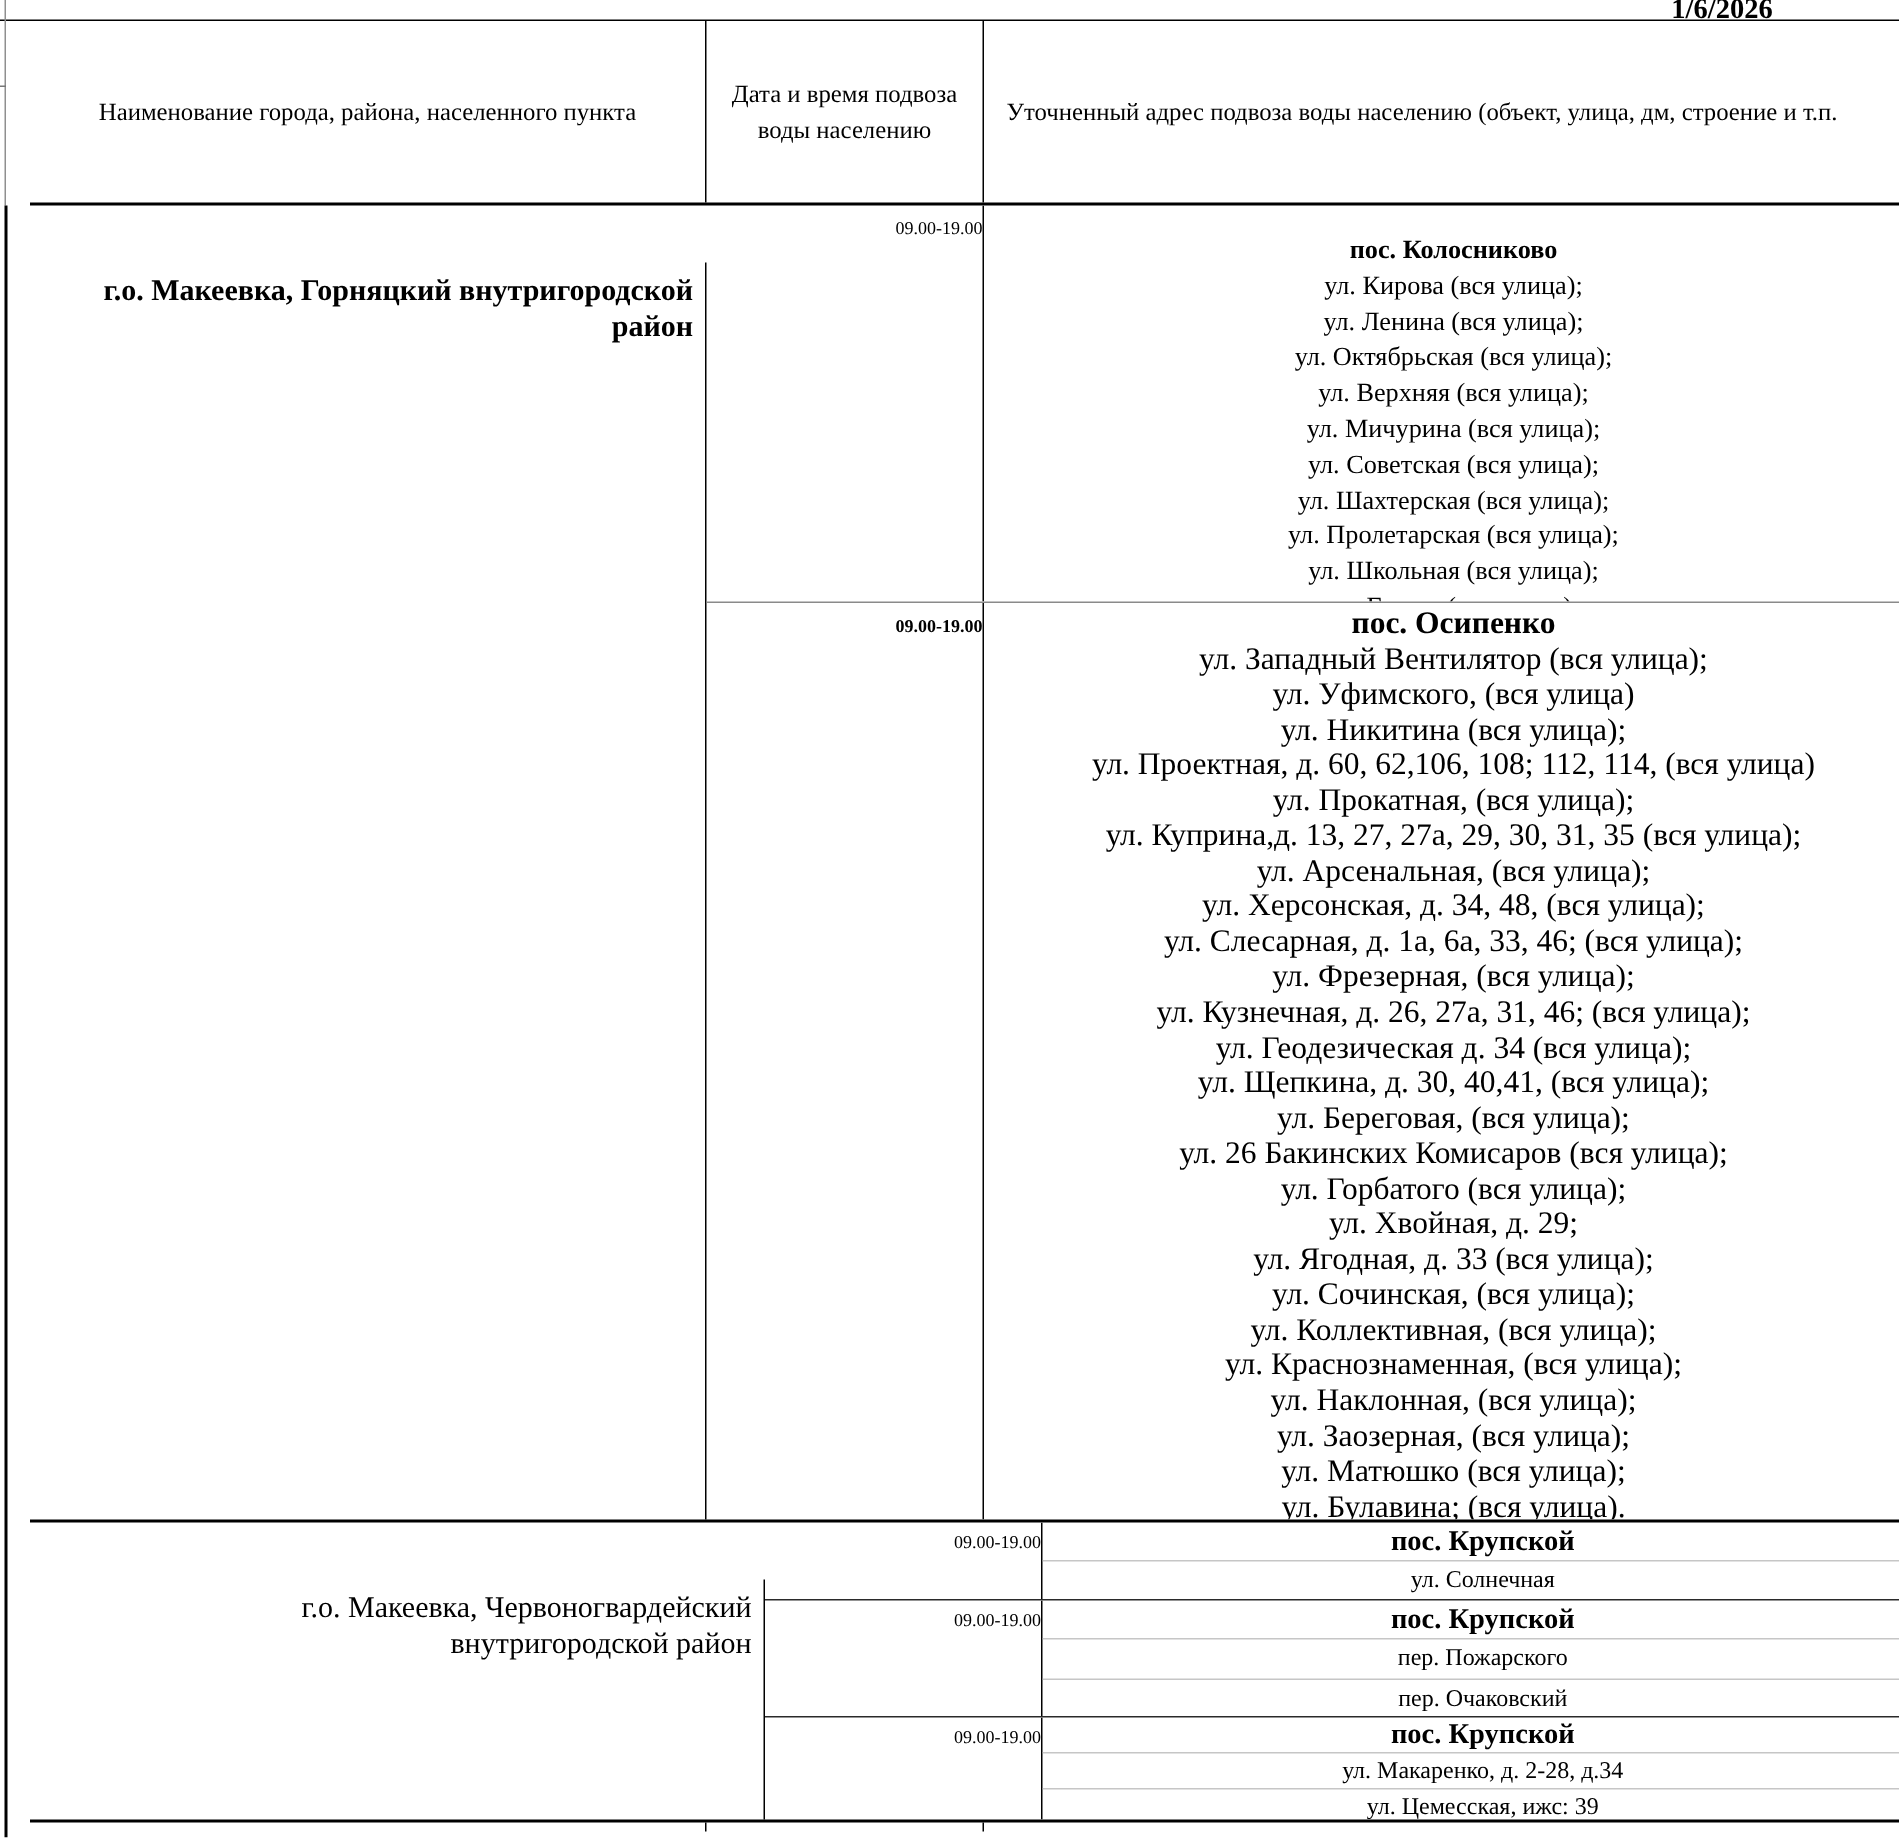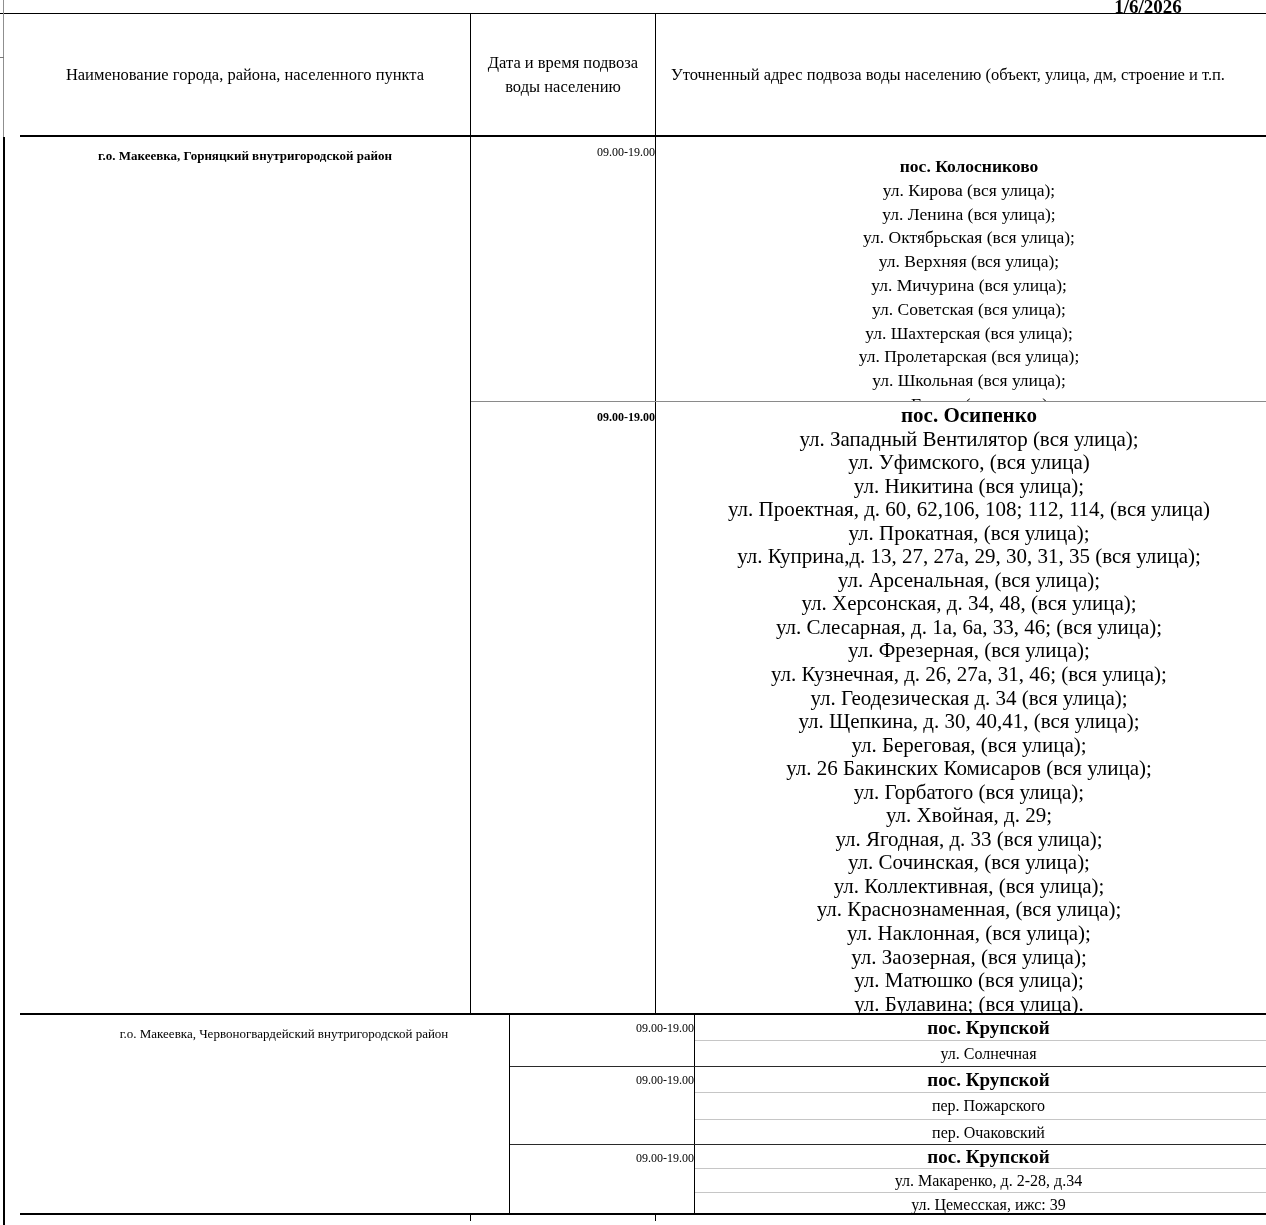--- a/index.html
+++ b/index.html
@@ -35,21 +35,21 @@
   .hrow { display: flex; height: 123px; border-bottom: 2px solid #000; }
   .hcell { display: flex; align-items: center; justify-content: center; text-align: center; font-size: 16.5px; }
   .hinner-name { width: 430px; }
   .hinner-time { width: 172px; line-height: 24px; text-align: center; }
   .hcell-addr { justify-content: flex-start; text-align: left; padding-left: 15px; white-space: nowrap; }
 
   
   .row { display: flex; border-bottom: 2px solid #000; }
   .row-a { height: 878px; }
   .row-b { height: 200px; padding-left: 39px; }
-  .name-cell { text-align: center; font-size: 13px; line-height: 24px; padding: 7px 8px 0 8px; }
+  .name-cell { text-align: right; font-size: 20px; line-height: 24px; padding: 7px 8px 0 8px; margin-top: 38px; }
   .bold { font-weight: bold; }
   .subcol { flex: 1; display: flex; flex-direction: column; }
   .subrow { display: flex; overflow: hidden; }
   .subrow-a1 { height: 265px; border-bottom: 1px solid #8a8a8a; }
   .subrow-a2 { flex: 1; }
   .subrow-b1 { height: 52px; border-bottom: 1.5px solid #2a2a2a; }
   .subrow-b2 { height: 78px; border-bottom: 1.5px solid #2a2a2a; }
   .subrow-b3 { flex: 1; }
   .time-cell { text-align: right; font-size: 12px; padding-top: 8px; }
   .time-cell-b { padding-top: 6px; }

